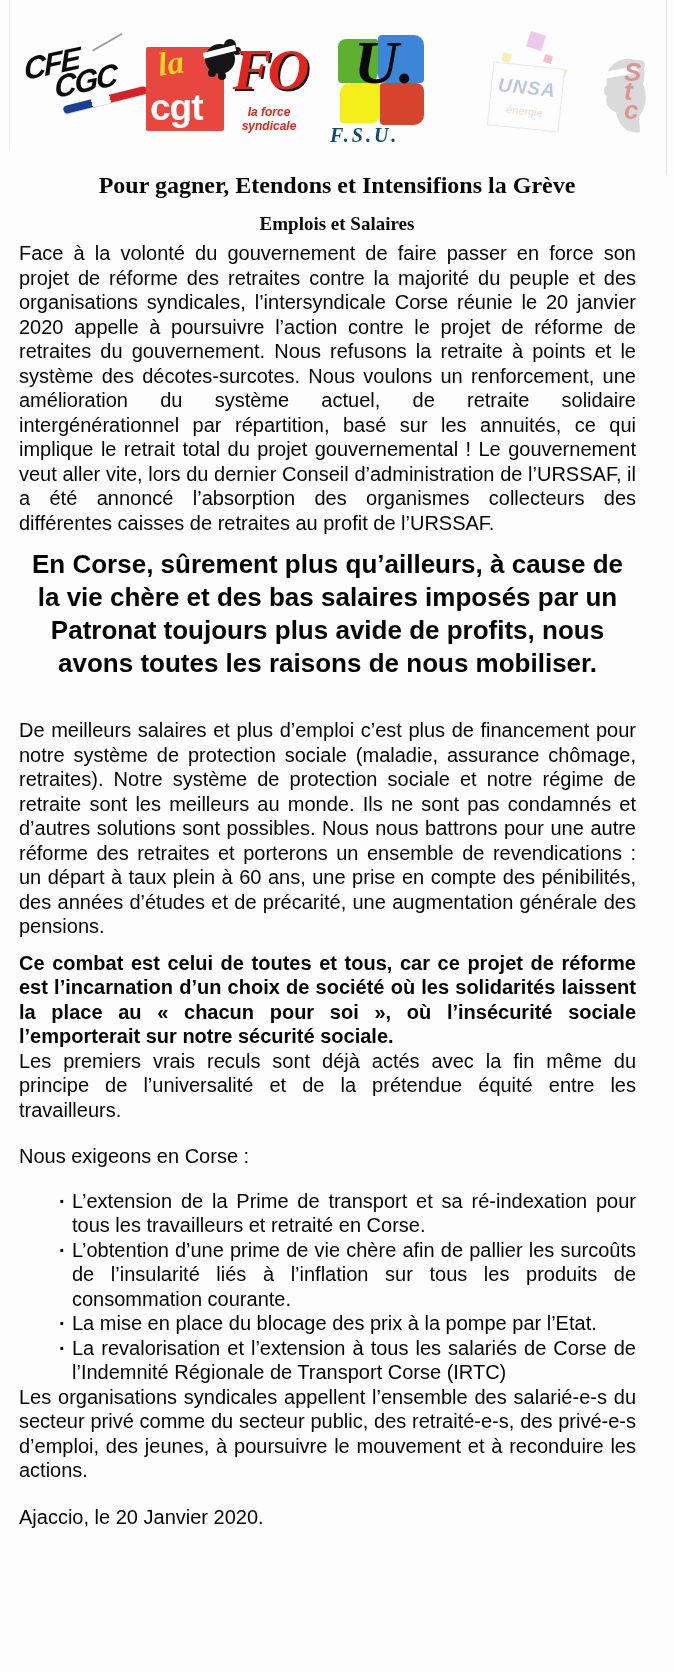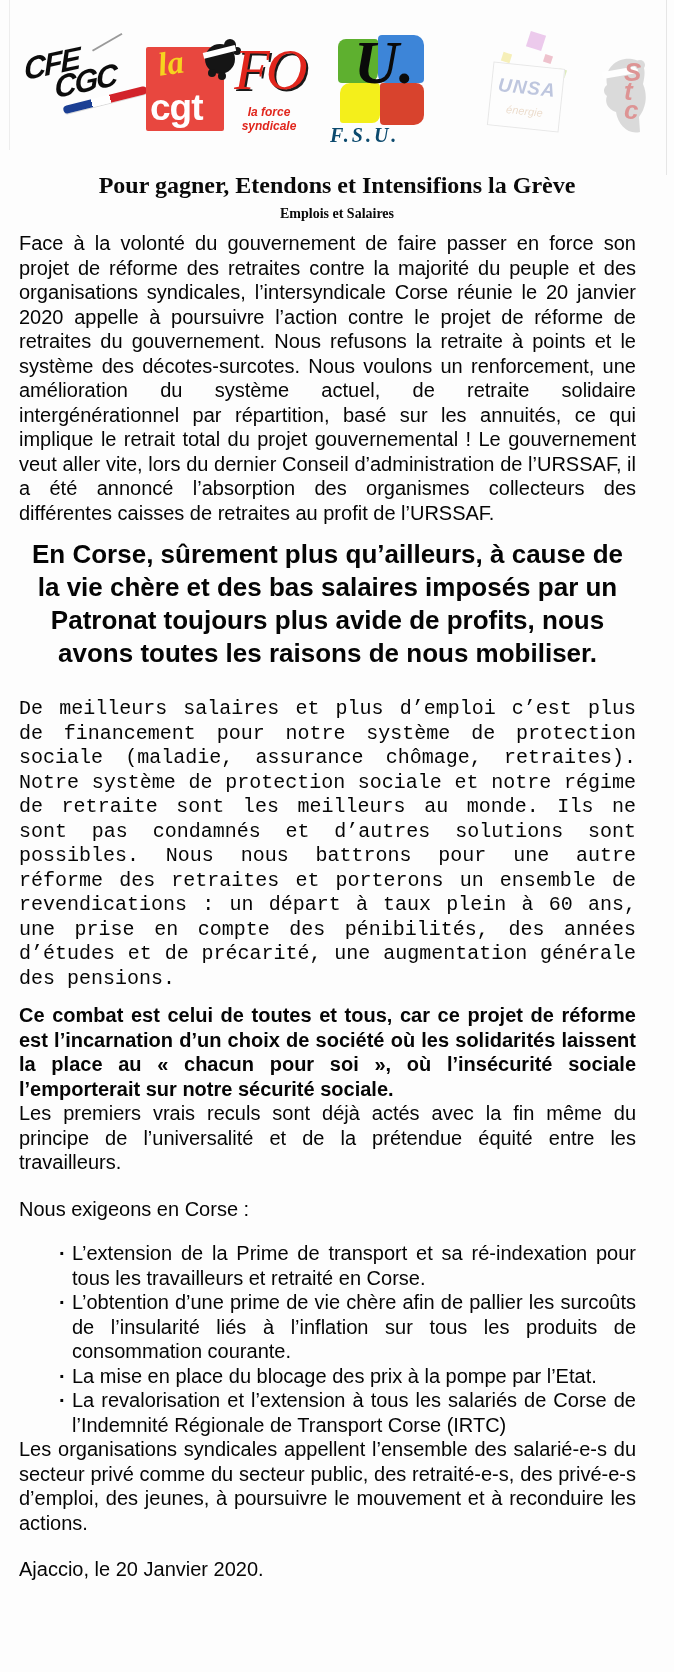--- a/index.html
+++ b/index.html
@@ -33,21 +33,21 @@
   .cgt { width:78px; height:84px; background:#e8473f; border-radius:2px; margin-left:16px; }
   .cgt-la { position:absolute; top:-2px; left:12px; color:#f6d31f;
     font-family:"Liberation Serif", serif; font-style:italic; font-weight:bold;
     font-size:33px; transform:rotate(-8deg); }
   .cgt-main { position:absolute; bottom:2px; left:4px; color:#ffffff;
     font-weight:bold; font-size:37px; letter-spacing:-1px; }
   .moor-head { position:absolute; top:-14px; right:-20px; width:44px; height:50px; }
 
   
   .fo { width:86px; margin-left:2px; text-align:center; margin-top:-4px; }
-  .fo-letters { font-family:"Liberation Serif", serif; font-style:italic; font-weight:400;
+  .fo-letters { font-family:"Liberation Serif", serif; font-style:italic; font-weight:700;
     font-size:58px; line-height:58px; letter-spacing:-4px; color:#e1261d;
     text-shadow:2px 2px 0 #1a1a1a;text-align:center; }
   .fo-tag { display:block; margin-top:6px; color:#e1261d; font-style:italic;
     font-weight:bold; font-size:12px; }
 
   
   .fsu { width:88px; height:104px; margin-left:26px; margin-top:4px; }
   .fsu-patch { position:absolute; }
   .fsu-tl { left:0;  top:0;    width:40px; height:44px; background:#5eb02f; border-radius:8px 3px 10px 4px; }
   .fsu-tr { left:40px; top:-4px; width:46px; height:48px; background:#3d85d8; border-radius:4px 10px 4px 8px; }
@@ -78,30 +78,30 @@
   .stc-head { position:absolute; left:0; top:4px; width:62px; height:84px; }
   .stc-text { position:absolute; left:30px; top:12px; width:17px;
     word-break:break-all; line-height:19px; font-weight:900; font-size:26px;
     color:#c34040; font-style:italic; }
 
   
   .header { margin:0 19px; padding-top:170px; text-align:center;
     font-family:"Liberation Serif", serif; color:#0a0a0a; }
   .title    { font-size:27px; font-weight:bold; line-height:32px; letter-spacing:.5px; }
   .subtitle { font-size:24px; font-weight:bold; line-height:29px; margin-top:1px; }
-  .subhead  { font-size:14px; font-weight:bold; line-height:25px; margin-top:1px; }
+  .subhead  { font-size:19px; font-weight:bold; line-height:25px; margin-top:11px; }
 
   
   .content { margin-left:19px; width:617px; }
   .body-text { margin:0; font-size:20px; line-height:24.5px; text-align:justify;
     hyphens:none; }
   .p-intro { margin-top:5px; }
   .callout { margin:13px 0 0; font-weight:bold; font-size:26px; line-height:33px;
     text-align:center; }
-  .p-salaires { margin-top:27px;font-family:Liberation Mono, monospace; }
+  .p-salaires { margin-top:38px; }
   .p-combat { margin-top:12px; font-weight:bold; }
   .p-reculs { margin-top:0; }
   .p-exigeons { margin-top:22px; text-align:left; }
   .demands { margin:20px 0 0; padding:0; list-style:none; }
   .demands li { position:relative; margin-left:40px; padding-left:13px;
     font-size:20px; line-height:24.5px; text-align:justify; }
   .demands li::before { content:"\00B7"; position:absolute; left:0; top:0; font-weight:bold; }
   .p-appel { margin-top:0; }
   .dateline { margin-top:22px; text-align:left; }
 

